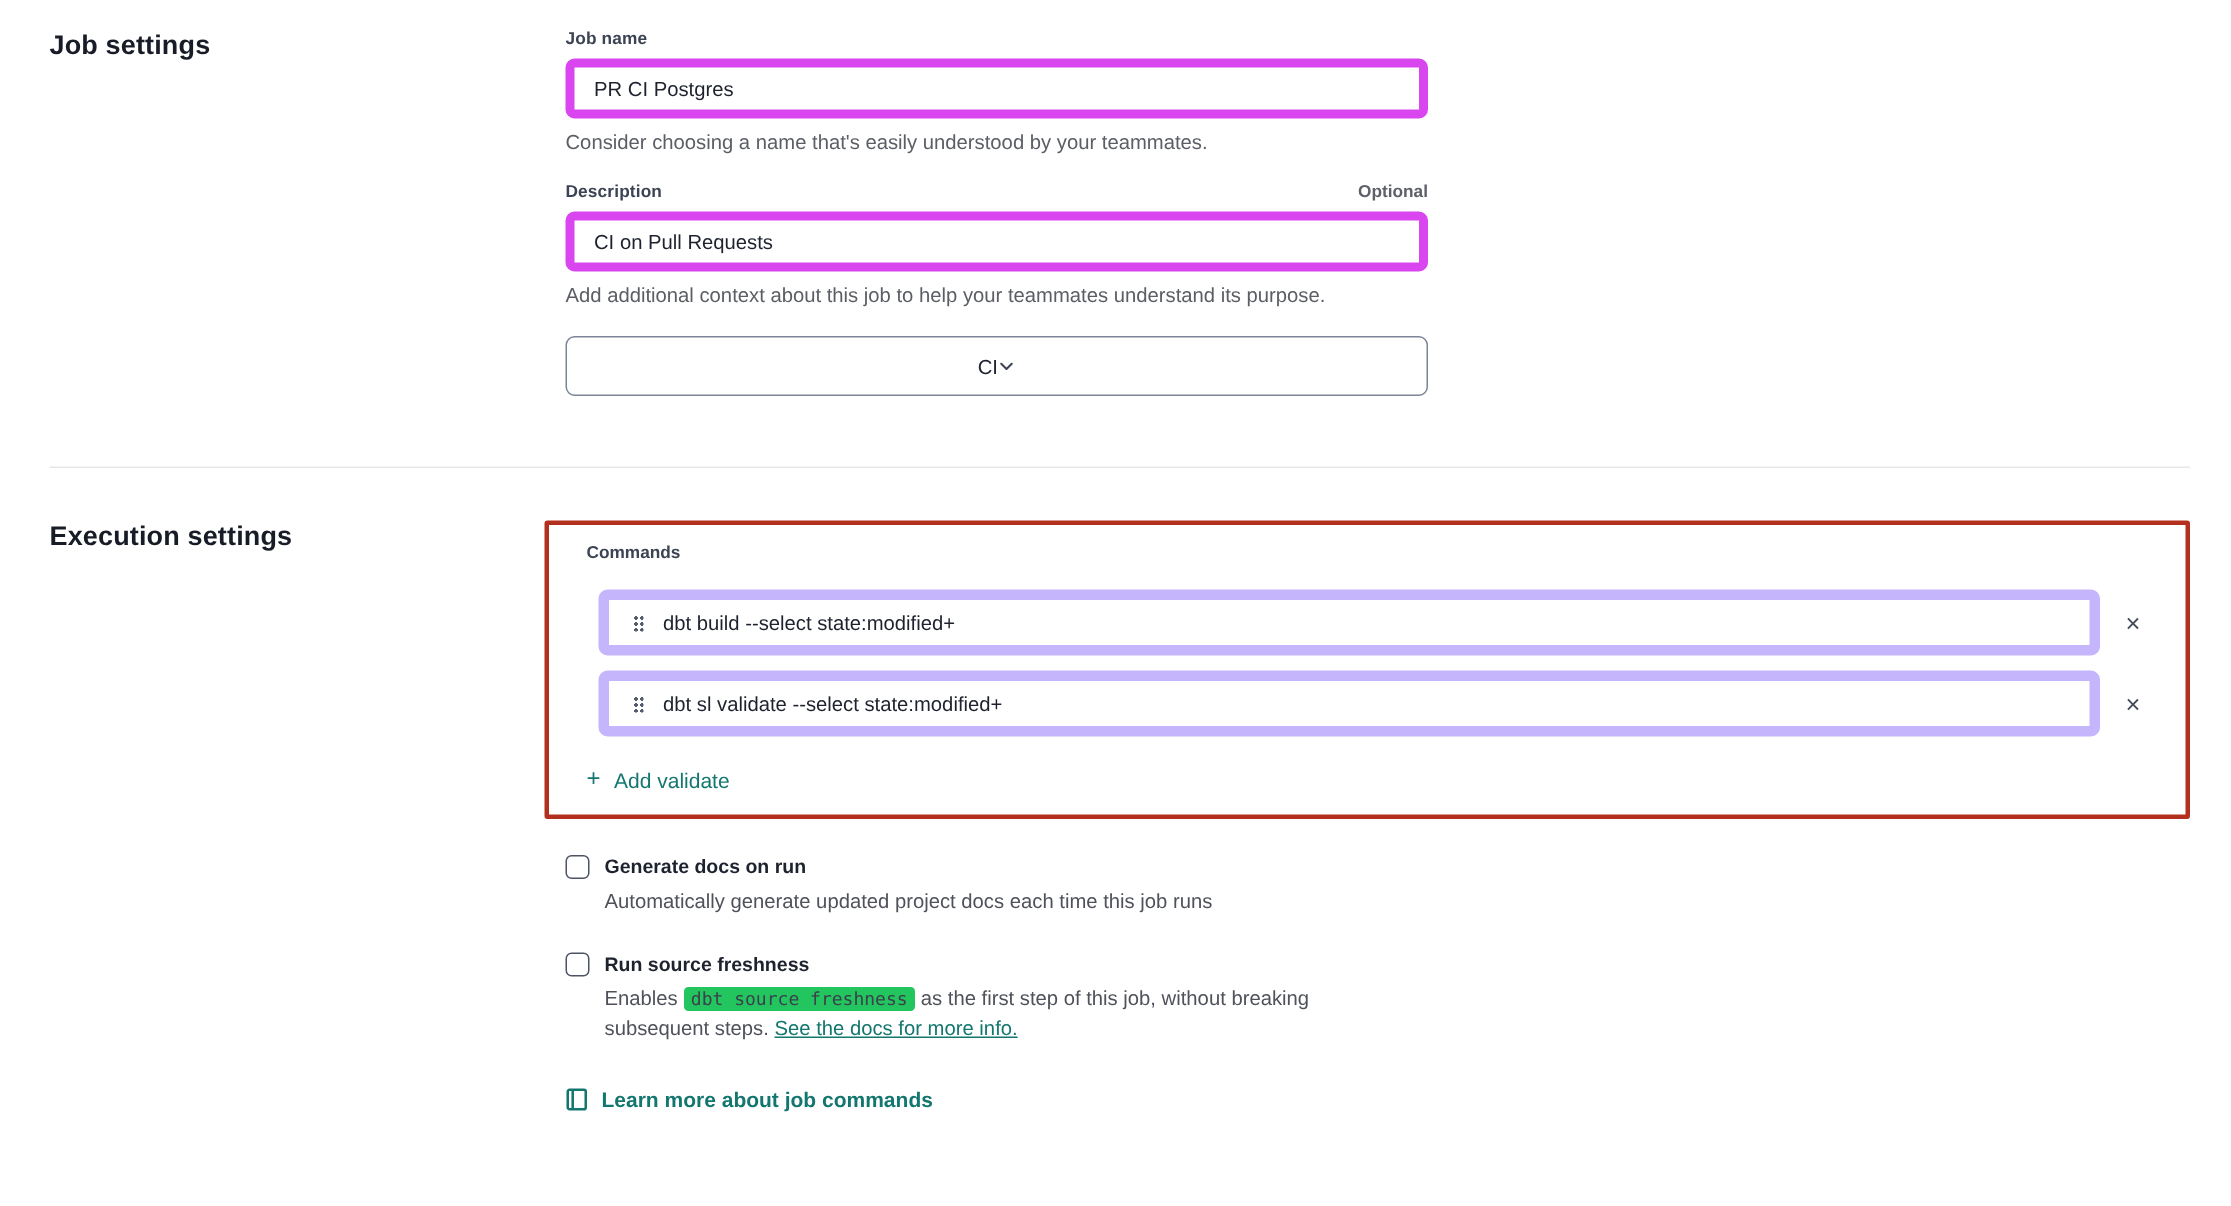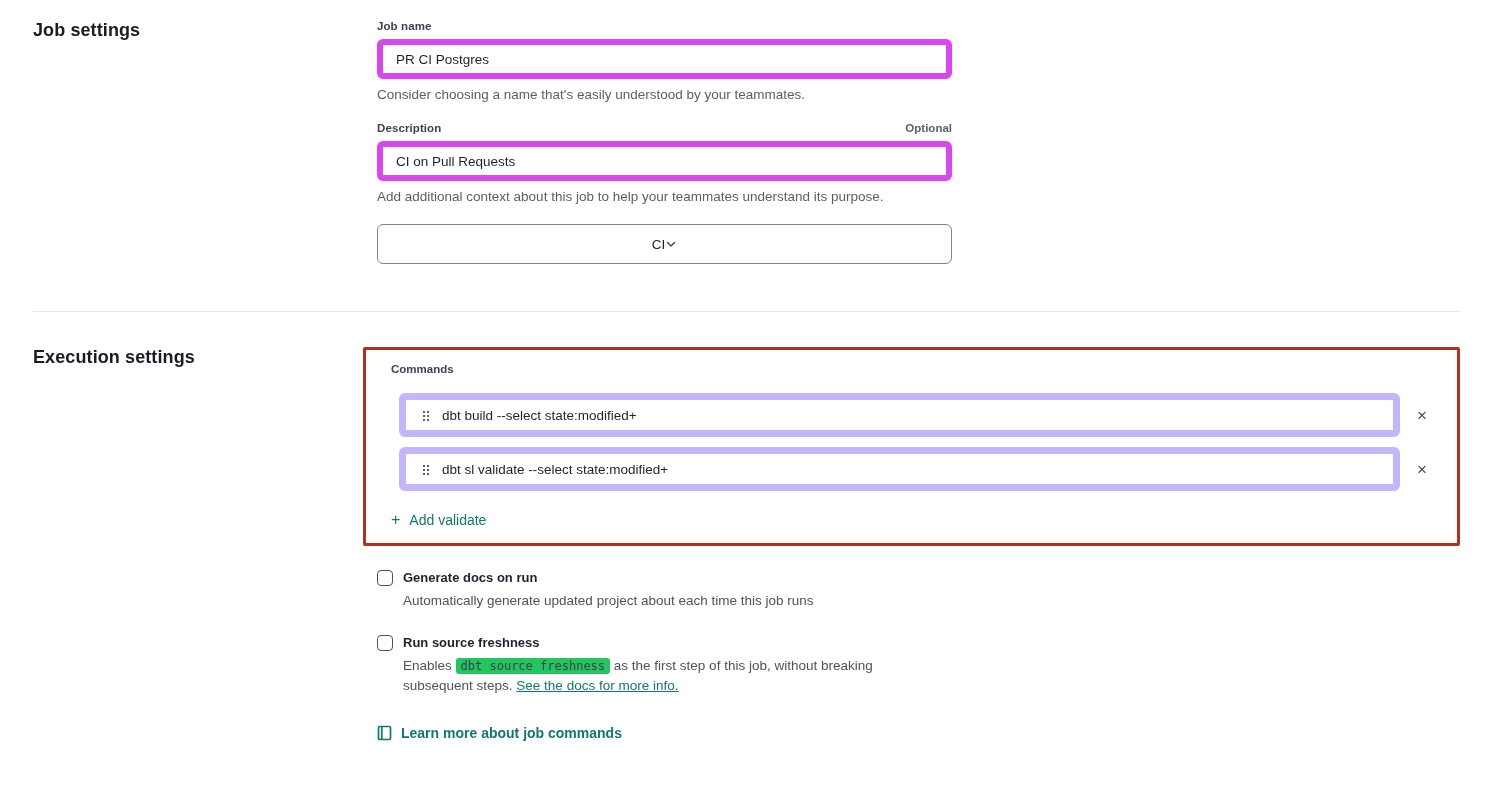--- a/index.html
+++ b/index.html
@@ -298,21 +298,21 @@
         <button class="add-command">
           <span class="plus-icon">+</span>
           <span>Add validate</span>
         </button>
       </div>
 
       <div class="checkbox-row">
         <div class="checkbox"></div>
         <div class="checkbox-content">
           <div class="checkbox-title">Generate docs on run</div>
-          <div class="checkbox-desc">Automatically generate updated project about each time this job runs</div>
+          <div class="checkbox-desc">Automatically generate updated project docs each time this job runs</div>
         </div>
       </div>
 
       <div class="checkbox-row">
         <div class="checkbox"></div>
         <div class="checkbox-content">
           <div class="checkbox-title">Run source freshness</div>
           <div class="checkbox-desc">
             <span>Enables</span>
             <span class="inline-code">dbt source freshness</span>

